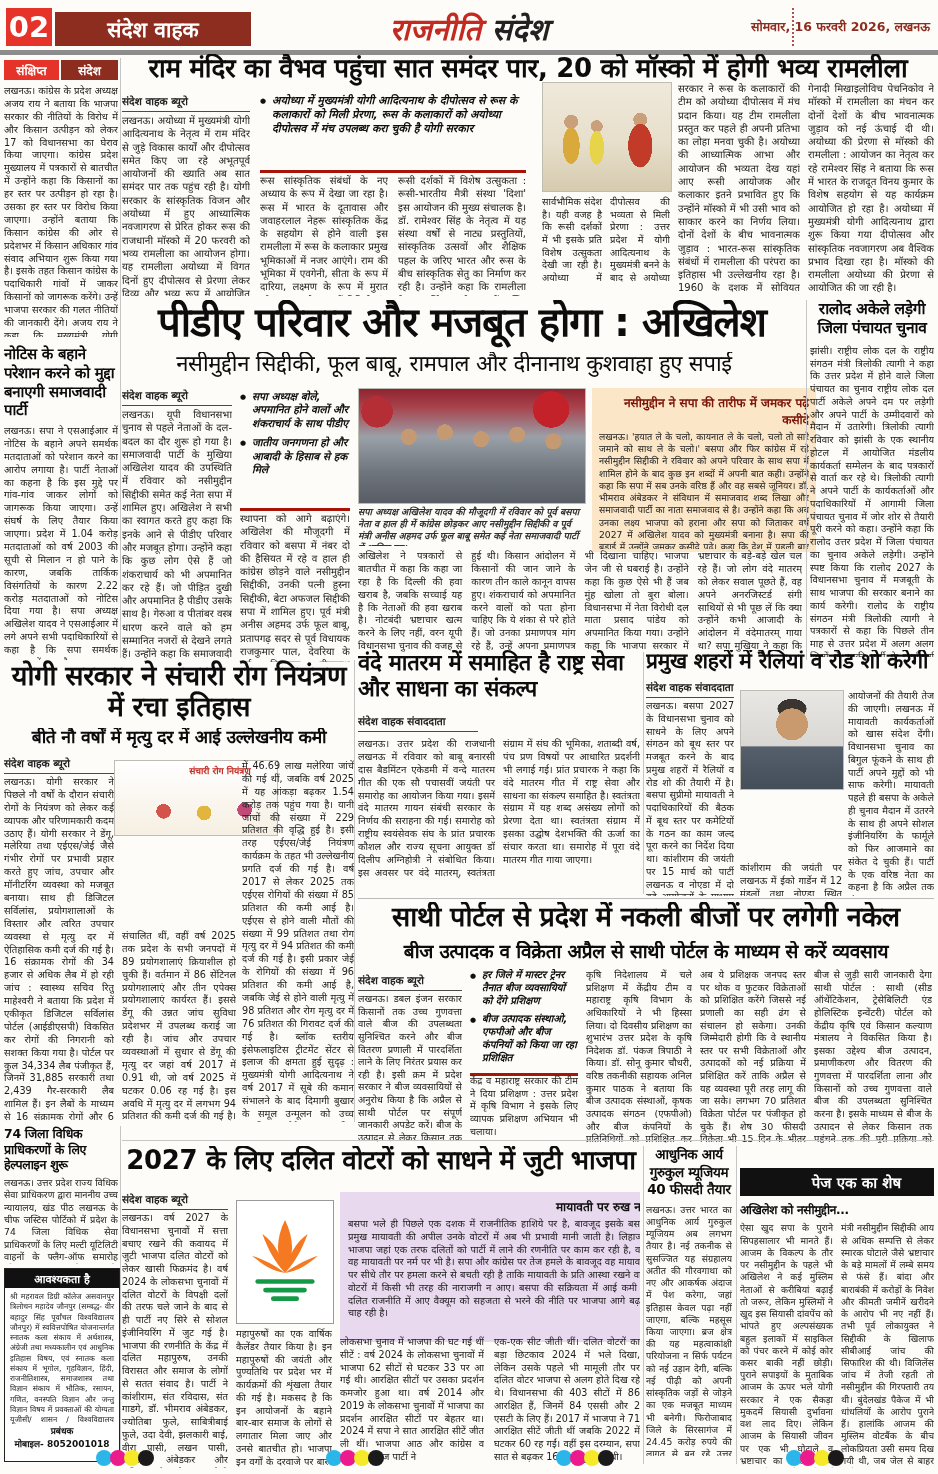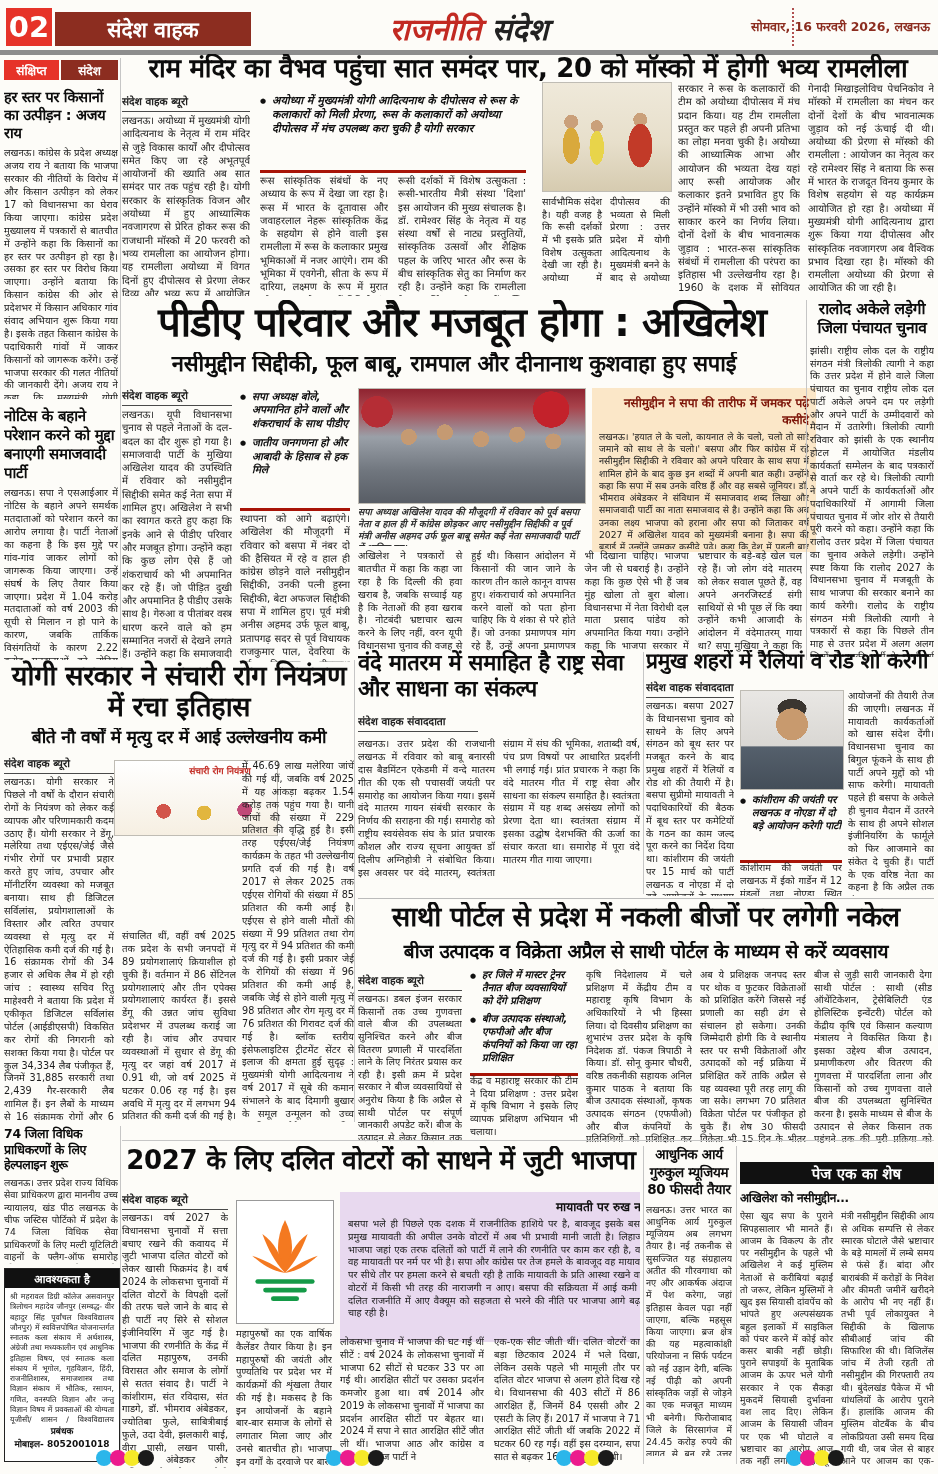--- a/index.html
+++ b/index.html
@@ -45,21 +45,20 @@
   </div>
   <div class="abs" style="left:792px;top:8px;height:38px;border-left:2px dotted #b05050;"></div>
   <div class="abs" style="right:8px;top:18px;font-size:12.5px;font-weight:700;color:#8c2d20;">सोमवार, 16 फरवरी 2026, लखनऊ</div>
   <div class="abs" style="left:0;top:50px;width:938px;height:5px;background:#8d8d8d;"></div>
 
   <div class="abs" style="left:4px;top:60px;width:114px;height:600px;overflow:hidden;">
     <div style="display:flex;gap:2px;">
       <div class="tab" style="background:#e63329;width:55px;height:20px;">संक्षिप्त</div>
       <div class="tab" style="background:#8c2d20;width:57px;height:20px;">संदेश</div>
     </div>
-    <div class="hl" style="font-size:14.5px;margin-top:8px;line-height:1.25;">हर स्तर पर किसानों का उत्पीड़न : अजय राय</div>
     <div class="j" style="font-size:9.7px;margin-top:5px;height:252px;">लखनऊ। कांग्रेस के प्रदेश अध्यक्ष अजय राय ने बताया कि भाजपा सरकार की नीतियों के विरोध में और किसान उत्पीड़न को लेकर 17 को विधानसभा का घेराव किया जाएगा। कांग्रेस प्रदेश मुख्यालय में पत्रकारों से बातचीत में उन्होंने कहा कि किसानों का हर स्तर पर उत्पीड़न हो रहा है। उसका हर स्तर पर विरोध किया जाएगा। उन्होंने बताया कि किसान कांग्रेस की ओर से प्रदेशभर में किसान अधिकार गांव संवाद अभियान शुरू किया गया है। इसके तहत किसान कांग्रेस के पदाधिकारी गांवों में जाकर किसानों को जागरूक करेंगे। उन्हें भाजपा सरकार की गलत नीतियों की जानकारी देंगे। अजय राय ने कहा कि मुख्यमंत्री योगी आदित्यनाथ ने शंकराचार्य अविमुक्तेश्वरानंद के चयन पर सवाल उठाकर ना सिर्फ सनातन का बल्कि इस देश के करोड़ों हिन्दुओं की आस्था का अपमान किया है।</div>
     <div class="hl" style="font-size:15px;margin-top:8px;line-height:1.25;">नोटिस के बहाने परेशान करने को मुद्दा बनाएगी समाजवादी पार्टी</div>
     <div class="j" style="font-size:9.7px;margin-top:5px;height:236px;">लखनऊ। सपा ने एसआईआर में नोटिस के बहाने अपने समर्थक मतदाताओं को परेशान करने का आरोप लगाया है। पार्टी नेताओं का कहना है कि इस मुद्दे पर गांव-गांव जाकर लोगों को जागरूक किया जाएगा। उन्हें संघर्ष के लिए तैयार किया जाएगा। प्रदेश में 1.04 करोड़ मतदाताओं को वर्ष 2003 की सूची से मिलान न हो पाने के कारण, जबकि तार्किक विसंगतियों के कारण 2.22 करोड़ मतदाताओं को नोटिस दिया गया है। सपा अध्यक्ष अखिलेश यादव ने एसआईआर में लगे अपने सभी पदाधिकारियों से कहा है कि सपा समर्थक मतदाताओं और खासकर अल्पसंख्यकों को नोटिस के जरिये परेशान किया जा रहा है, इसलिए ऐसे अधिकारियों को जो दस्तावेज देने पर भी नोटिस खत्म नहीं कर रहे हैं, उनकी शिकायत चुनाव आयोग से करने का फैसला किया गया है। कहा है कि आवश्यकता पड़ने पर इस मामले में अदालत का दरवाजा भी खटखटाया जाएगा।</div>
   </div>
 
   <div class="abs" style="left:122px;top:54px;width:812px;height:244px;">
     <div class="hl ctr" style="font-size:26px;height:34px;white-space:nowrap;overflow:hidden;">राम मंदिर का वैभव पहुंचा सात समंदर पार, 20 को मॉस्को में होगी भव्य रामलीला</div>
     <div class="abs byline" style="left:0;top:40px;width:128px;">संदेश वाहक ब्यूरो</div>
     <div class="abs j" style="left:0;top:60px;width:128px;height:182px;">लखनऊ। अयोध्या में मुख्यमंत्री योगी आदित्यनाथ के नेतृत्व में राम मंदिर से जुड़े विकास कार्यों और दीपोत्सव समेत किए जा रहे अभूतपूर्व आयोजनों की ख्याति अब सात समंदर पार तक पहुंच रही है। योगी सरकार के सांस्कृतिक विजन और अयोध्या में हुए आध्यात्मिक नवजागरण से प्रेरित होकर रूस की राजधानी मॉस्को में 20 फरवरी को भव्य रामलीला का आयोजन होगा। यह रामलीला अयोध्या में विगत दिनों हुए दीपोत्सव से प्रेरणा लेकर दिव्य और भव्य रूप में आयोजित की जा रही है। इसे भारत-</div>
     <div class="abs bullets redrule" style="left:138px;top:40px;width:266px;height:72px;padding-bottom:4px;">
@@ -75,21 +74,21 @@
         radial-gradient(circle 6px at 42% 40%, #caa07a 0 99%, transparent 100%),
         radial-gradient(circle 7px at 76% 34%, #caa07a 0 99%, transparent 100%),
         linear-gradient(180deg,#efe9da 0%,#e7dfcb 55%,#d6cbb0 100%);"></div>
     <div class="abs j cols2" style="left:420px;top:142px;width:128px;height:100px;font-size:9.5px;">सार्वभौमिक संदेश है। यही वजह है कि रूसी दर्शकों में भी इसके प्रति विशेष उत्सुकता देखी जा रही है। अयोध्या में दीपोत्सव की भव्यता से मिली प्रेरणा : उत्तर प्रदेश में योगी आदित्यनाथ के मुख्यमंत्री बनने के बाद से अयोध्या का दीपोत्सव वैश्विक पहचान बन चुका है। मुख्यमंत्री योगी आदित्यनाथ के नेतृत्व में लाखों दीपों से जगमगाती अयोध्या की तस्वीरों ने दुनिया भर के सांस्कृतिक संगठनों और कलाकारों को प्रभावित किया है। योगी</div>
     <div class="abs j" style="left:556px;top:28px;width:122px;height:214px;">सरकार ने रूस के कलाकारों की टीम को अयोध्या दीपोत्सव में मंच प्रदान किया। यह टीम रामलीला प्रस्तुत कर पहले ही अपनी प्रतिभा का लोहा मनवा चुकी है। अयोध्या की आध्यात्मिक आभा और आयोजन की भव्यता देख यहां आए रूसी आयोजक और कलाकार इतने प्रभावित हुए कि उन्होंने मॉस्को में भी उसी भाव को साकार करने का निर्णय लिया। दोनों देशों के बीच भावनात्मक जुड़ाव : भारत-रूस सांस्कृतिक संबंधों में रामलीला की परंपरा का इतिहास भी उल्लेखनीय रहा है। 1960 के दशक में सोवियत अभिनेता पद्मश्री</div>
     <div class="abs j" style="left:686px;top:28px;width:126px;height:214px;">गेनादी मिखाइलोविच पेचनिकोव ने मॉस्को में रामलीला का मंचन कर दोनों देशों के बीच भावनात्मक जुड़ाव को नई ऊंचाई दी थी। अयोध्या की प्रेरणा से मॉस्को की रामलीला : आयोजन का नेतृत्व कर रहे रामेश्वर सिंह ने बताया कि रूस में भारत के राजदूत विनय कुमार के विशेष सहयोग से यह कार्यक्रम आयोजित हो रहा है। अयोध्या में मुख्यमंत्री योगी आदित्यनाथ द्वारा शुरू किया गया दीपोत्सव और सांस्कृतिक नवजागरण अब वैश्विक प्रभाव दिखा रहा है। मॉस्को की रामलीला अयोध्या की प्रेरणा से आयोजित की जा रही है।</div>
   </div>
 
   <div class="abs" style="left:122px;top:300px;width:680px;height:362px;">
     <div class="hl ctr" style="font-size:40px;height:48px;white-space:nowrap;overflow:hidden;letter-spacing:-1px;">पीडीए परिवार और मजबूत होगा : अखिलेश</div>
-    <div class="hl ctr" style="font-size:22px;height:28px;top:52px;position:absolute;left:0;right:16px;white-space:nowrap;overflow:hidden;font-weight:700;">नसीमुद्दीन सिद्दीकी, फूल बाबू, रामपाल और दीनानाथ कुशवाहा हुए सपाई</div>
+    <div class="hl ctr" style="font-size:22px;height:28px;top:52px;position:absolute;left:0;right:16px;white-space:nowrap;overflow:hidden;font-weight:400;">नसीमुद्दीन सिद्दीकी, फूल बाबू, रामपाल और दीनानाथ कुशवाहा हुए सपाई</div>
     <div class="abs byline" style="left:0;top:88px;width:110px;">संदेश वाहक ब्यूरो</div>
     <div class="abs j" style="left:0;top:108px;width:110px;height:254px;">लखनऊ। यूपी विधानसभा चुनाव से पहले नेताओं के दल-बदल का दौर शुरू हो गया है। समाजवादी पार्टी के मुखिया अखिलेश यादव की उपस्थिति में रविवार को नसीमुद्दीन सिद्दीकी समेत कई नेता सपा में शामिल हुए। अखिलेश ने सभी का स्वागत करते हुए कहा कि इनके आने से पीडीए परिवार और मजबूत होगा। उन्होंने कहा कि कुछ लोग ऐसे हैं जो शंकराचार्य को भी अपमानित कर रहे हैं। जो पीड़ित दुखी और अपमानित है पीडीए उसके साथ है। गेरुआ व पीतांबर वस्त्र धारण करने वाले को हम सम्मानित नजरों से देखने लगते हैं। उन्होंने कहा कि समाजवादी पार्टी चाहती है कि जातीय जनगणना हो और आबादी के हिसाब से सबको हक मिले।</div>
     <div class="abs bullets redrule" style="left:118px;top:90px;width:110px;height:114px;padding-bottom:4px;font-size:10.5px;">
       <div class="bullet">सपा अध्यक्ष बोले, अपमानित होने वालों और शंकराचार्य के साथ पीडीए</div>
       <div class="bullet">जातीय जनगणना हो और आबादी के हिसाब से हक मिले</div>
     </div>
     <div class="abs j" style="left:118px;top:212px;width:110px;height:150px;">स्थापना को आगे बढ़ाएंगे। अखिलेश की मौजूदगी में रविवार को बसपा में नंबर दो की हैसियत में रहे व हाल ही कांग्रेस छोड़ने वाले नसीमुद्दीन सिद्दीकी, उनकी पत्नी हुस्ना सिद्दीकी, बेटा अफजल सिद्दीकी सपा में शामिल हुए। पूर्व मंत्री अनीस अहमद उर्फ फूल बाबू, प्रतापगढ़ सदर से पूर्व विधायक राजकुमार पाल, देवरिया के पूर्व विधायक दीनानाथ कुशवाहा, एआईएमआईएम के नेता दानिश खान, पूनम पाल व पहली ड्रोन पायलट रंजना पाल के साथ काफी संख्या में नेताओं ने सपा की सदस्यता ली।</div>
     <div class="abs photo" style="left:236px;top:88px;width:226px;height:114px;background:
         radial-gradient(circle 30px at 85% 18%, #c3222b 0 60%, transparent 61%),
         radial-gradient(circle 26px at 8% 20%, #b52d35 0 60%, transparent 61%),
@@ -147,23 +146,20 @@
   </div>
 
   <div class="abs" style="left:646px;top:650px;width:288px;height:246px;overflow:hidden;">
     <div class="hl ctr" style="font-size:21px;white-space:nowrap;overflow:hidden;height:28px;">प्रमुख शहरों में रैलियां व रोड शो करेगी बसपा</div>
     <div class="abs byline" style="left:0;top:30px;width:88px;">संदेश वाहक संवाददाता</div>
     <div class="abs j" style="left:0;top:50px;width:88px;height:196px;font-size:9.6px;">लखनऊ। बसपा 2027 के विधानसभा चुनाव को साधने के लिए अपने संगठन को बूथ स्तर पर मजबूत करने के बाद प्रमुख शहरों में रैलियों व रोड शो की तैयारी में है। बसपा सुप्रीमो मायावती ने पदाधिकारियों की बैठक में बूथ स्तर पर कमेटियों के गठन का काम जल्द पूरा करने का निर्देश दिया था। कांशीराम की जयंती पर 15 मार्च को पार्टी लखनऊ व नोएडा में दो बड़े आयोजनों के माध्यम से कार्यकर्ताओं में जोश भरने जा रही है।</div>
     <div class="abs photo" style="left:94px;top:40px;width:102px;height:98px;background:
         radial-gradient(circle 16px at 50% 34%, #c89a6e 0 99%, transparent 100%),
         radial-gradient(ellipse 24px 16px at 50% 18%, #3a3530 0 60%, transparent 61%),
         linear-gradient(180deg,#e9e7e4 0%,#d9d7d3 56%,#55606c 57%,#444e59 100%);"></div>
-    <div class="abs bullets redrule" style="left:94px;top:144px;width:102px;height:62px;padding-bottom:4px;font-size:10px;">
-      <div class="bullet">कांशीराम की जयंती पर लखनऊ व नोएडा में दो बड़े आयोजन करेगी पार्टी</div>
-    </div>
     <div class="abs j" style="left:94px;top:212px;width:102px;height:34px;font-size:9.6px;">कांशीराम की जयंती पर लखनऊ में ईको गार्डेन में 12 मंडलों तथा नोएडा स्थित राष्ट्रीय दलित प्रेरणा स्थल पर शेष मंडलों के पदाधिकारी व कार्यकर्ता जुटेंगे। होली के बाद इन</div>
     <div class="abs j" style="left:202px;top:40px;width:86px;height:206px;font-size:9.6px;">आयोजनों की तैयारी तेज की जाएगी। लखनऊ में मायावती कार्यकर्ताओं को खास संदेश देंगी। विधानसभा चुनाव का बिगुल फूंकने के साथ ही पार्टी अपने मुद्दों को भी साफ करेगी। मायावती पहले ही बसपा के अकेले ही चुनाव मैदान में उतरने के साथ ही अपने सोशल इंजीनियरिंग के फार्मूले को फिर आजमाने का संकेत दे चुकी हैं। पार्टी के एक वरिष्ठ नेता का कहना है कि अप्रैल तक संगठन का काम पूरा करने का लक्ष्य रखा गया है। कमेटियों के गठन का काम तेजी से चल रहा है।</div>
   </div>
 
   <div class="abs" style="left:358px;top:898px;width:576px;height:246px;overflow:hidden;border-top:1px solid #bbb;">
     <div class="hl ctr" style="font-size:27px;height:36px;margin-top:3px;white-space:nowrap;overflow:hidden;">साथी पोर्टल से प्रदेश में नकली बीजों पर लगेगी नकेल</div>
     <div class="hl ctr" style="font-size:19px;position:absolute;left:0;right:0;top:42px;height:26px;white-space:nowrap;overflow:hidden;">बीज उत्पादक व विक्रेता अप्रैल से साथी पोर्टल के माध्यम से करें व्यवसाय</div>
     <div class="abs byline" style="left:0;top:74px;width:104px;">संदेश वाहक ब्यूरो</div>
     <div class="abs j" style="left:0;top:94px;width:104px;height:150px;font-size:9.5px;">लखनऊ। डबल इंजन सरकार किसानों तक उच्च गुणवत्ता वाले बीज की उपलब्धता सुनिश्चित करने और बीज वितरण प्रणाली में पारदर्शिता लाने के लिए निरंतर प्रयास कर रही है। इसी क्रम में प्रदेश सरकार ने बीज व्यवसायियों से अनुरोध किया है कि अप्रैल से साथी पोर्टल पर संपूर्ण जानकारी अपडेट करें। बीज के उत्पादन से लेकर किसान तक पहुंचने की पूरी प्रक्रिया साथी पोर्टल के माध्यम से पारदर्शी तरीके से ट्रैक की जाएगी। यह प्रक्रिया बीज की मिलावट रोकने, नकली बीजों पर अंकुश लगाने और किसानों को सही गुणवत्ता का बीज उपलब्ध कराने में बड़ी मदद करेगी।</div>
     <div class="abs bullets redrule" style="left:112px;top:70px;width:108px;height:100px;padding-bottom:4px;font-size:10px;">
@@ -195,26 +191,26 @@
     <div class="abs j" style="left:114px;top:182px;width:96px;height:140px;font-size:9.6px;">महापुरुषों का एक वार्षिक कैलेंडर तैयार किया है। इन महापुरुषों की जयंती और पुण्यतिथि पर प्रदेश भर में कार्यक्रमों की शृंखला तैयार की गई है। मकसद है कि इन आयोजनों के बहाने बार-बार समाज के लोगों से लगातार मिला जाए और उनसे बातचीत हो। भाजपा इन वर्गों के दरवाजे पर बार-बार दस्तक देकर इन्हें फिर से भाजपा के पाले में लाने की कवायद में जुटी है।</div>
     <div class="abs boxpurple" style="left:218px;top:46px;width:300px;height:138px;">
       <div class="boxhead" style="color:#111;">मायावती पर रुख नर्म</div>
       <div class="j" style="font-size:9.6px;height:104px;">बसपा भले ही पिछले एक दशक में राजनीतिक हाशिये पर है, बावजूद इसके बसपा प्रमुख मायावती की अपील उनके वोटरों में अब भी प्रभावी मानी जाती है। लिहाजा, भाजपा जहां एक तरफ दलितों को पार्टी में लाने की रणनीति पर काम कर रही है, वहीं वह मायावती पर नर्म पर भी है। सपा और कांग्रेस पर तेज हमले के बावजूद वह मायावती पर सीधे तौर पर हमला करने से बचती रही है ताकि मायावती के प्रति आस्था रखने वाले वोटरों में किसी भी तरह की नाराजगी न आए। बसपा की सक्रियता में आई कमी से दलित राजनीति में आए वैक्यूम को सहजता से भरने की नीति पर भाजपा आगे बढ़ना चाह रही है।</div>
     </div>
     <div class="abs j" style="left:218px;top:190px;width:144px;height:132px;font-size:9.6px;">लोकसभा चुनाव में भाजपा की घट गई थीं सीटें : वर्ष 2024 के लोकसभा चुनावों में भाजपा 62 सीटों से घटकर 33 पर आ गई थी। आरक्षित सीटों पर उसका प्रदर्शन कमजोर हुआ था। वर्ष 2014 और 2019 के लोकसभा चुनावों में भाजपा का प्रदर्शन आरक्षित सीटों पर बेहतर था। 2024 में सपा ने सात आरक्षित सीटें जीत ली थीं। भाजपा आठ और कांग्रेस व आजाद समाज पार्टी ने</div>
     <div class="abs j" style="left:372px;top:190px;width:146px;height:132px;font-size:9.6px;">एक-एक सीट जीती थीं। दलित वोटरों का बड़ा छिटकाव 2024 में भले दिखा, लेकिन उसके पहले भी मामूली तौर पर दलित वोटर भाजपा से अलग होते दिख रहे थे। विधानसभा की 403 सीटों में 86 आरक्षित हैं, जिनमें 84 एससी और 2 एसटी के लिए हैं। 2017 में भाजपा ने 71 आरक्षित सीटें जीती थीं जबकि 2022 में घटकर 60 रह गईं। वहीं इस दरम्यान, सपा सात से बढ़कर 16 तक पहुंच गई थी।</div>
   </div>
 
   <div class="abs" style="left:646px;top:1146px;width:86px;height:322px;overflow:hidden;">
-    <div class="hl ctr" style="font-size:13.5px;line-height:1.3;">आधुनिक आर्य गुरुकुल म्यूजियम 80 फीसदी तैयार</div>
+    <div class="hl ctr" style="font-size:13.5px;line-height:1.3;">आधुनिक आर्य गुरुकुल म्यूजियम 40 फीसदी तैयार</div>
     <div class="j" style="font-size:9.2px;margin-top:5px;height:252px;">लखनऊ। उत्तर भारत का आधुनिक आर्य गुरुकुल म्यूजियम अब लगभग तैयार है। नई तकनीक से सुसज्जित यह संग्रहालय अतीत की गौरवगाथा को नए और आकर्षक अंदाज में पेश करेगा, जहां इतिहास केवल पढ़ा नहीं जाएगा, बल्कि महसूस किया जाएगा। ब्रज क्षेत्र की यह महत्वाकांक्षी परियोजना न सिर्फ पर्यटन को नई उड़ान देगी, बल्कि नई पीढ़ी को अपनी सांस्कृतिक जड़ों से जोड़ने का एक मजबूत माध्यम भी बनेगी। फिरोजाबाद जिले के सिरसागंज में 24.45 करोड़ रुपये की लागत से बन रहे उत्तर प्रदेश के पहले आर्य गुरुकुल म्यूजियम का लगभग 80 फीसदी से अधिक कार्य पूरा किया जा चुका है।</div>
   </div>
 
   <div class="abs" style="left:740px;top:1146px;width:194px;height:322px;overflow:hidden;">
-    <div class="banner" style="height:22px;margin-top:16px;padding-left:39px;">पेज एक का शेष</div>
+    <div class="banner" style="height:28px;margin-top:22px;padding-left:39px;">पेज एक का शेष</div>
     <div class="hl" style="font-size:12px;margin-top:8px;">अखिलेश को नसीमुद्दीन...</div>
     <div class="j cols2" style="font-size:9.2px;margin-top:5px;height:262px;">ऐसा खुद सपा के पुराने सिपहसालार भी मानते हैं। आजम के विकल्प के तौर पर नसीमुद्दीन के पहले भी अखिलेश ने कई मुस्लिम नेताओं से करीबियां बढ़ाईं तो जरूर, लेकिन मुस्लिमों ने खुद इस सियासी दांवपेंच को भांपते हुए अल्पसंख्यक बहुल इलाकों में साइकिल को पंचर करने में कोई कोर कसर बाकी नहीं छोड़ी। पुराने सपाइयों के मुताबिक आजम के ऊपर भले योगी सरकार ने एक सैकड़ा मुकदमें सियासी दुर्भावना वश लाद दिए। लेकिन आजम के सियासी जीवन पर एक भी घोटाले व भ्रष्टाचार का आरोप आज तक नहीं लगा है। वहीं पूर्व मंत्री नसीमुद्दीन सिद्दीकी आय से अधिक सम्पत्ति से लेकर स्मारक घोटाले जैसे भ्रष्टाचार के बड़े मामलों में लम्बे समय से फंसे हैं। बांदा और बाराबंकी में करोड़ों के निवेश और कीमती जमीनें खरीदने के आरोप भी नए नहीं हैं। तभी पूर्व लोकायुक्त ने सिद्दीकी के खिलाफ सीबीआई जांच की सिफारिश की थी। विजिलेंस जांच में तेजी रहती तो नसीमुद्दीन की गिरफ्तारी तय थी। बुंदेलखंड पैकेज में भी धांधलियों के आरोप पुराने हैं। हालांकि आजम की मुस्लिम वोटबैंक के बीच लोकप्रियता उसी समय दिख गयी थी, जब जेल से बाहर आने पर आजम का एक-एक कदम सुर्खियां बटोर रहा था। नतीजतन सपा अध्यक्ष अखिलेश को भी आजम से मिलने उन्हीं की चौखट पर दस्तक देनी पड़ी। यह बात अलग है कि सीतापुर जेल में बंद आजम को अखिलेश ने एक तरह से अकेला ही छोड़ रखा था। फिलहाल आजम का विकल्प नसीमुद्दीन साबित होंगे या नहीं, यह तो नहीं पता, लेकिन उनके पार्टी में आने के बाद बुंदेलखंड समेत पश्चिमी यूपी में मुस्लिम वोटों को लेकर अखिलेश का भ्रम मिशन 2027 में जरूर टूटने की पूरी उम्मीद है।</div>
   </div>
 
   <div class="abs sep" style="left:120px;top:58px;width:1px;height:600px;"></div>
   <div class="abs sep" style="left:806px;top:300px;width:1px;height:360px;"></div>
   <div class="abs sep" style="left:354px;top:660px;width:1px;height:462px;"></div>
   <div class="abs sep" style="left:643px;top:652px;width:1px;height:242px;"></div>
   <div class="abs sep" style="left:122px;top:1140px;width:812px;height:1px;"></div>
   <div class="abs sep" style="left:643px;top:1146px;width:1px;height:318px;"></div>

